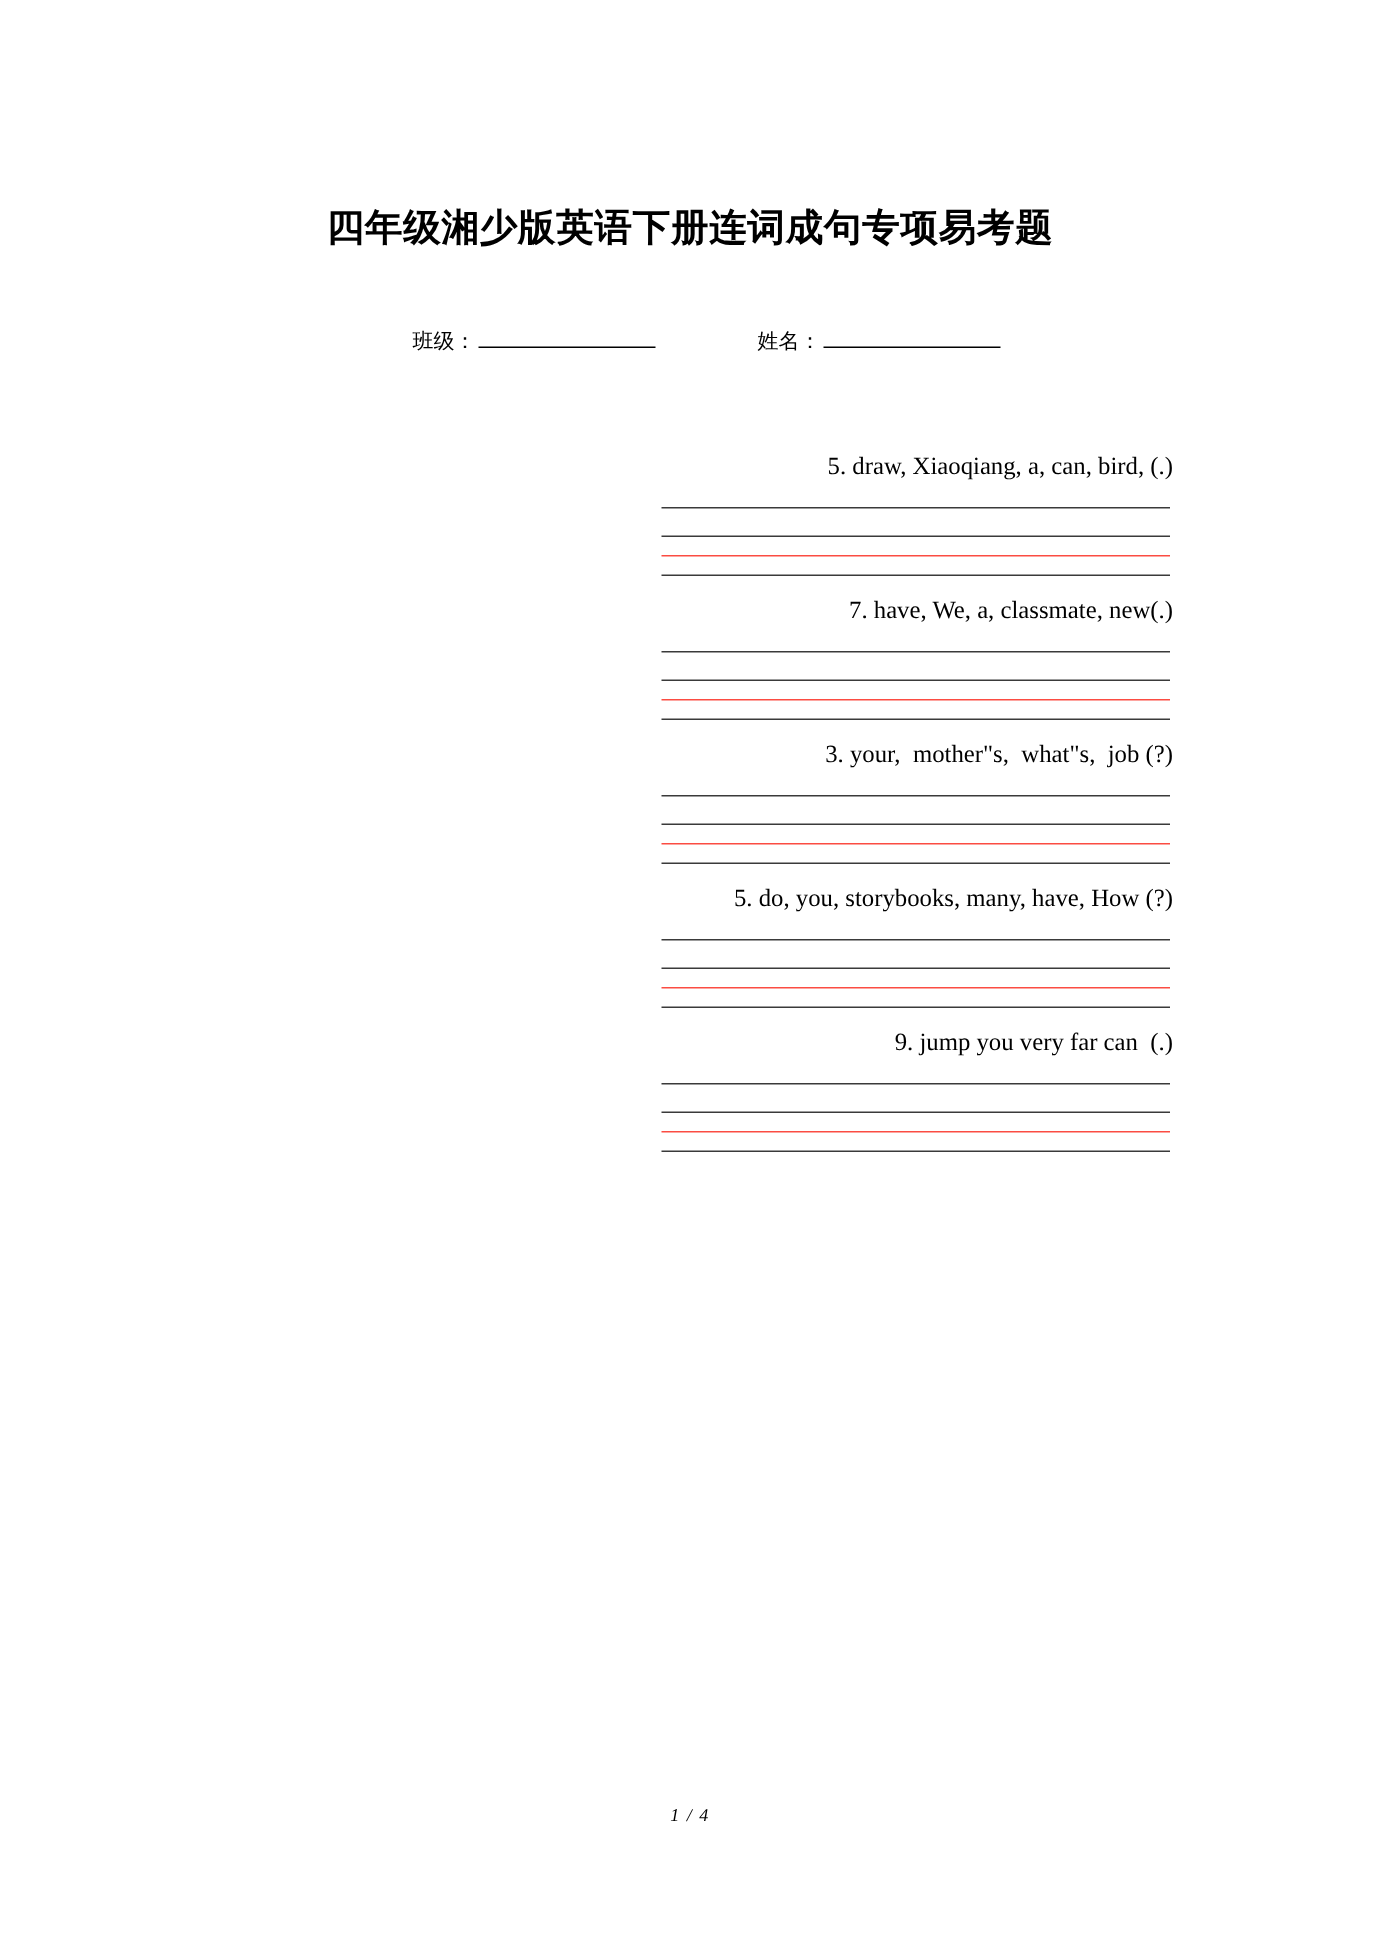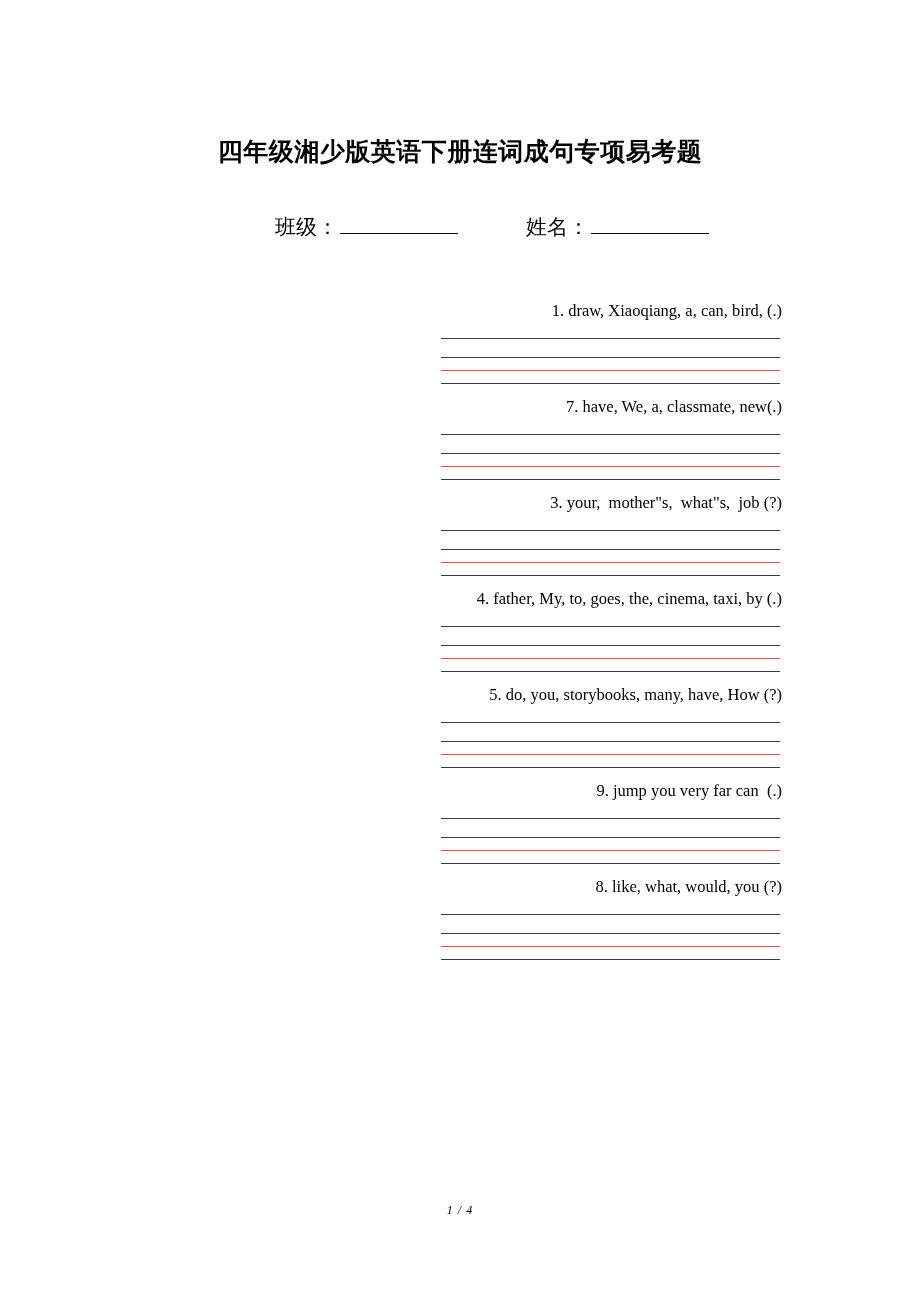--- a/index.html
+++ b/index.html
@@ -50,21 +50,21 @@
     font-family: "DejaVu Serif", "Liberation Serif", serif;
     font-size: 15px;
     line-height: 22px;
     white-space: nowrap;
   }
   .info-field {
     display: inline-block;
   }
   .info-label {
     display: inline-block;
-    font-size: 21px;
+    font-size: 14px;
     vertical-align: baseline;
   }
   .info-blank {
     display: inline-block;
     width: 118px;
     border-bottom: 1.6px solid #000;
     height: 14px;
     vertical-align: baseline;
     margin-left: 2px;
   }
@@ -130,21 +130,21 @@
 <div class="page">
 
   <h1 class="doc-title">四年级湘少版英语下册连词成句专项易考题</h1>
 
   <div class="info-row">
     <span class="info-field"><span class="info-label">班级：</span><span class="info-blank"></span></span><span class="info-gap"></span><span class="info-field"><span class="info-label">姓名：</span><span class="info-blank"></span></span>
   </div>
 
   <div class="questions" id="questions-container">
       <div class="q-block">
-        <div class="q-text">1. draw, Xiaoqiang, a, can, bird, (.)</div>
+        <div class="q-text">5. draw, Xiaoqiang, a, can, bird, (.)</div>
         <div class="q-lines" style="left: 441px; width: 339px;">
           <div class="rule r1" style="border-top-color: rgb(58, 58, 58);"></div>
           <div class="rule r2" style="border-top-color: rgb(58, 58, 58);"></div>
           <div class="rule r3" style="border-top-color: rgb(251, 76, 66);"></div>
           <div class="rule r4" style="border-top-color: rgb(58, 58, 58);"></div>
         </div>
       </div>
       <div class="q-block">
         <div class="q-text">7. have, We, a, classmate, new(.)</div>
         <div class="q-lines" style="left: 441px; width: 339px;">
@@ -157,52 +157,34 @@
       <div class="q-block">
         <div class="q-text">3. your,  mother"s,  what"s,  job (?)</div>
         <div class="q-lines" style="left: 441px; width: 339px;">
           <div class="rule r1" style="border-top-color: rgb(58, 58, 58);"></div>
           <div class="rule r2" style="border-top-color: rgb(58, 58, 58);"></div>
           <div class="rule r3" style="border-top-color: rgb(251, 76, 66);"></div>
           <div class="rule r4" style="border-top-color: rgb(58, 58, 58);"></div>
         </div>
       </div>
       <div class="q-block">
-        <div class="q-text">4. father, My, to, goes, the, cinema, taxi, by (.)</div>
-        <div class="q-lines" style="left: 441px; width: 339px;">
-          <div class="rule r1" style="border-top-color: rgb(58, 58, 58);"></div>
-          <div class="rule r2" style="border-top-color: rgb(58, 58, 58);"></div>
-          <div class="rule r3" style="border-top-color: rgb(251, 76, 66);"></div>
-          <div class="rule r4" style="border-top-color: rgb(58, 58, 58);"></div>
-        </div>
-      </div>
-      <div class="q-block">
         <div class="q-text">5. do, you, storybooks, many, have, How (?)</div>
         <div class="q-lines" style="left: 441px; width: 339px;">
           <div class="rule r1" style="border-top-color: rgb(58, 58, 58);"></div>
           <div class="rule r2" style="border-top-color: rgb(58, 58, 58);"></div>
           <div class="rule r3" style="border-top-color: rgb(251, 76, 66);"></div>
           <div class="rule r4" style="border-top-color: rgb(58, 58, 58);"></div>
         </div>
       </div>
       <div class="q-block">
         <div class="q-text">9. jump you very far can  (.)</div>
         <div class="q-lines" style="left: 441px; width: 339px;">
           <div class="rule r1" style="border-top-color: rgb(58, 58, 58);"></div>
           <div class="rule r2" style="border-top-color: rgb(58, 58, 58);"></div>
           <div class="rule r3" style="border-top-color: rgb(251, 76, 66);"></div>
           <div class="rule r4" style="border-top-color: rgb(58, 58, 58);"></div>
         </div>
       </div>
-      <div class="q-block">
-        <div class="q-text">8. like, what, would, you (?)</div>
-        <div class="q-lines" style="left: 441px; width: 339px;">
-          <div class="rule r1" style="border-top-color: rgb(58, 58, 58);"></div>
-          <div class="rule r2" style="border-top-color: rgb(58, 58, 58);"></div>
-          <div class="rule r3" style="border-top-color: rgb(251, 76, 66);"></div>
-          <div class="rule r4" style="border-top-color: rgb(58, 58, 58);"></div>
-        </div>
-      </div>
     </div>
 
   <div class="footer">1 / 4</div>
 
 </div>
 
 </body></html>

